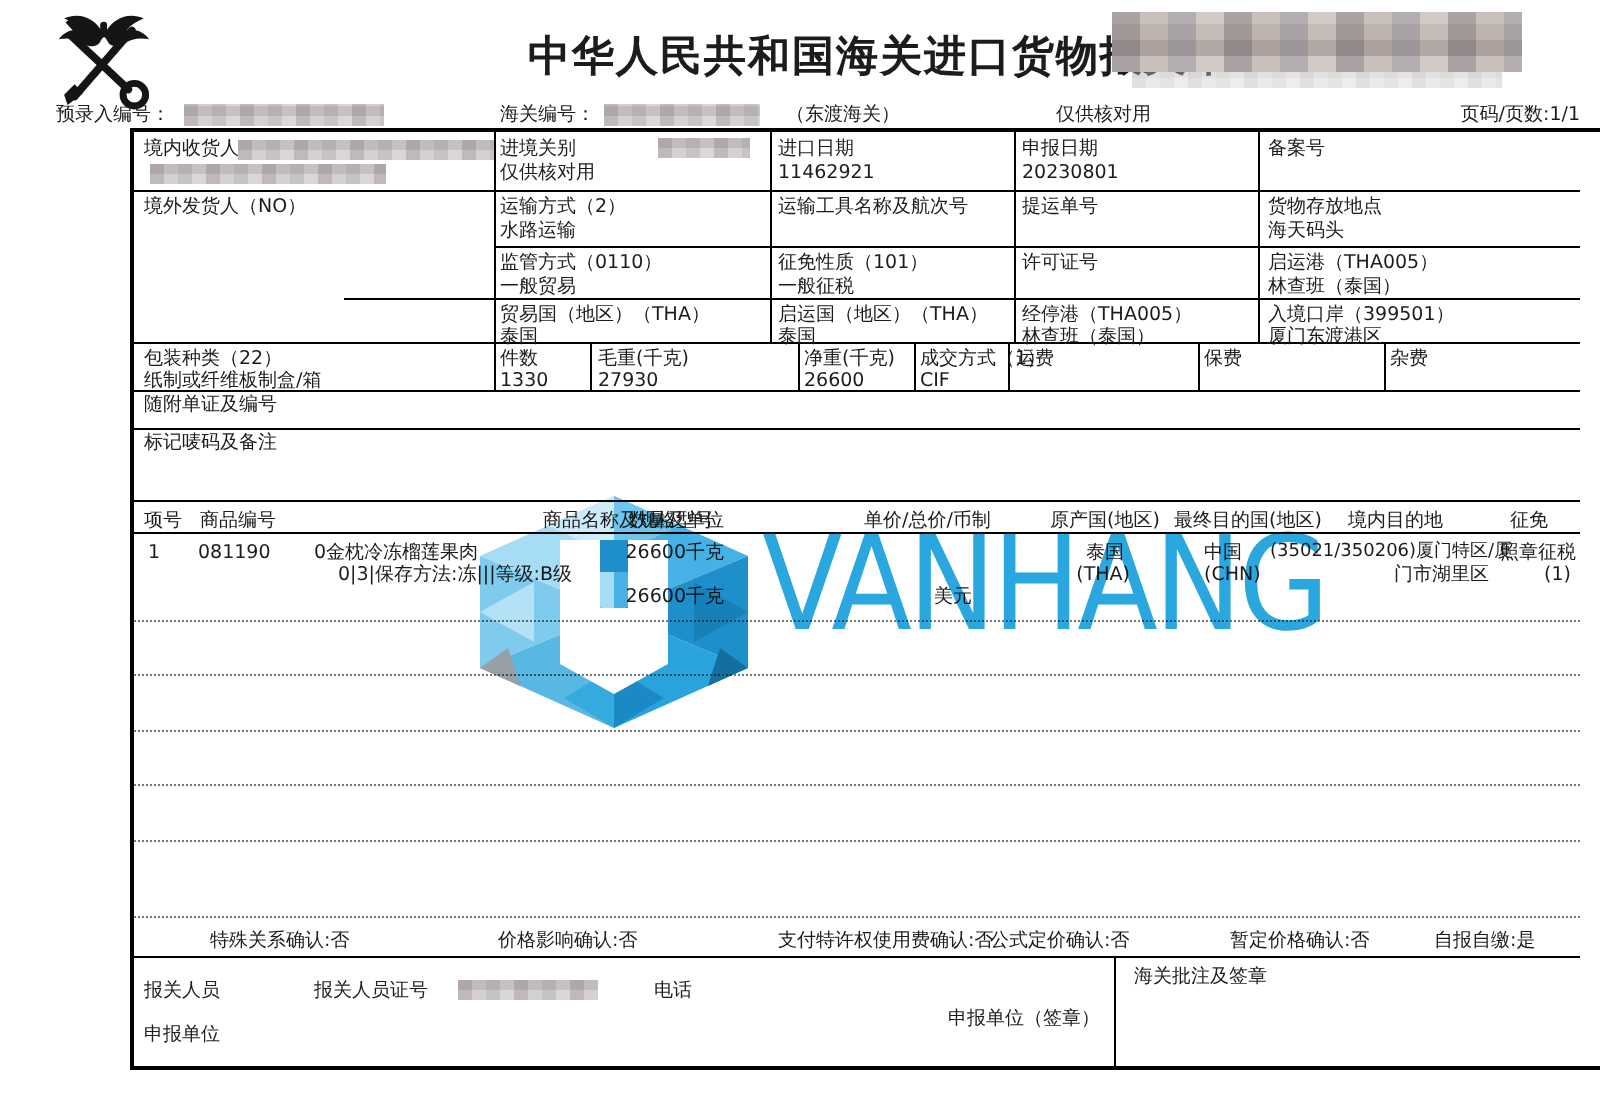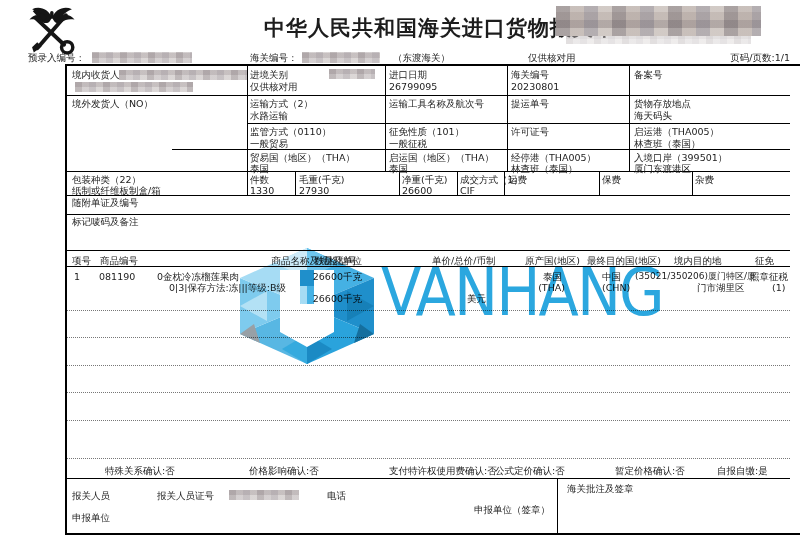--- a/index.html
+++ b/index.html
@@ -94,22 +94,22 @@
     <div class="vl" style="left:625px;top:105px;height:24px"></div>
     <div class="vl" style="left:490px;top:412px;height:55px"></div>
 
     <div class="lbl" style="left:5px;top:3px">境内收货人</div>
     <div class="mosaic" style="left:52px;top:4px;width:128px;height:10px"></div>
     <div class="mosaic" style="left:8px;top:16px;width:118px;height:10px"></div>
     <div class="lbl" style="left:183px;top:3px">进境关别</div>
     <div class="mosaic" style="left:262px;top:3px;width:46px;height:10px"></div>
     <div class="lbl" style="left:183px;top:15px">仅供核对用</div>
     <div class="lbl" style="left:322px;top:3px">进口日期</div>
-    <div class="lbl" style="left:322px;top:15px">26799095</div>
-    <div class="lbl" style="left:444px;top:3px">海关编号</div>
+    <div class="lbl" style="left:322px;top:15px">11462921</div>
+    <div class="lbl" style="left:444px;top:3px">申报日期</div>
     <div class="lbl" style="left:444px;top:15px">20230801</div>
     <div class="lbl" style="left:567px;top:3px">备案号</div>
 
     <div class="lbl" style="left:5px;top:32px">境外发货人（NO）</div>
     <div class="lbl" style="left:183px;top:32px">运输方式（2）</div>
     <div class="lbl" style="left:183px;top:44px">水路运输</div>
     <div class="lbl" style="left:322px;top:32px">运输工具名称及航次号</div>
     <div class="lbl" style="left:444px;top:32px">提运单号</div>
     <div class="lbl" style="left:567px;top:32px">货物存放地点</div>
     <div class="lbl" style="left:567px;top:44px">海天码头</div>

